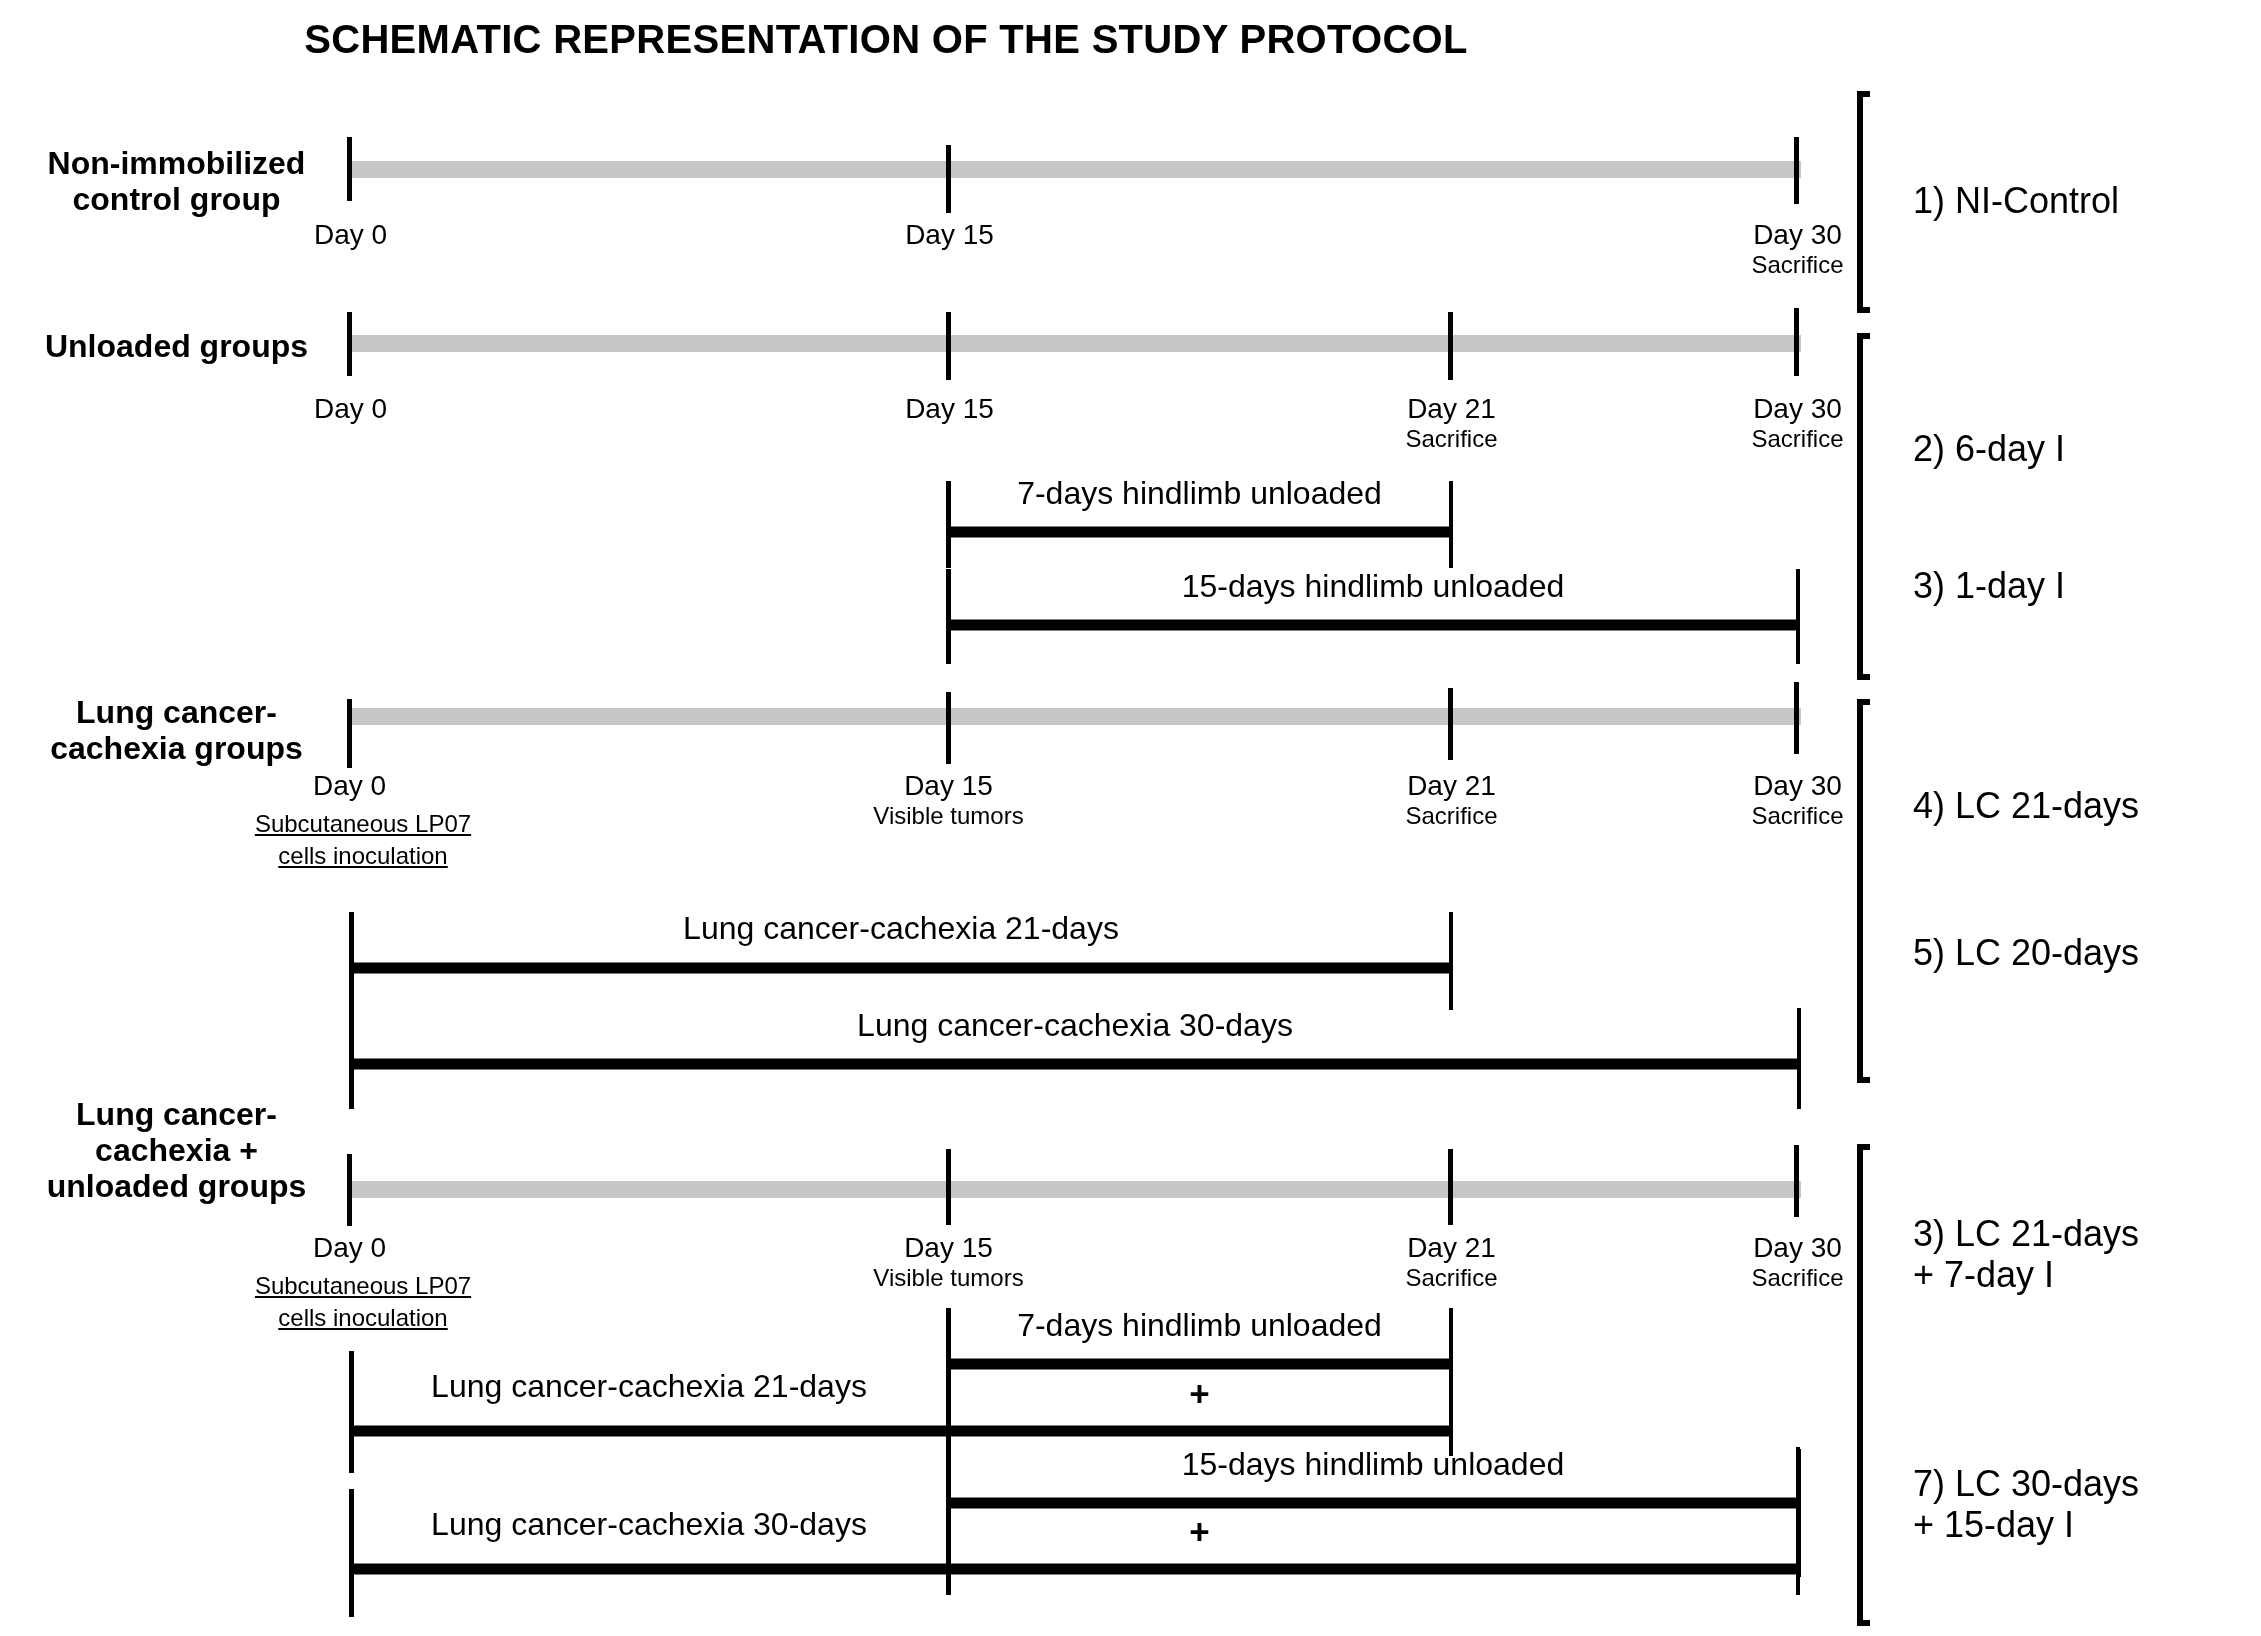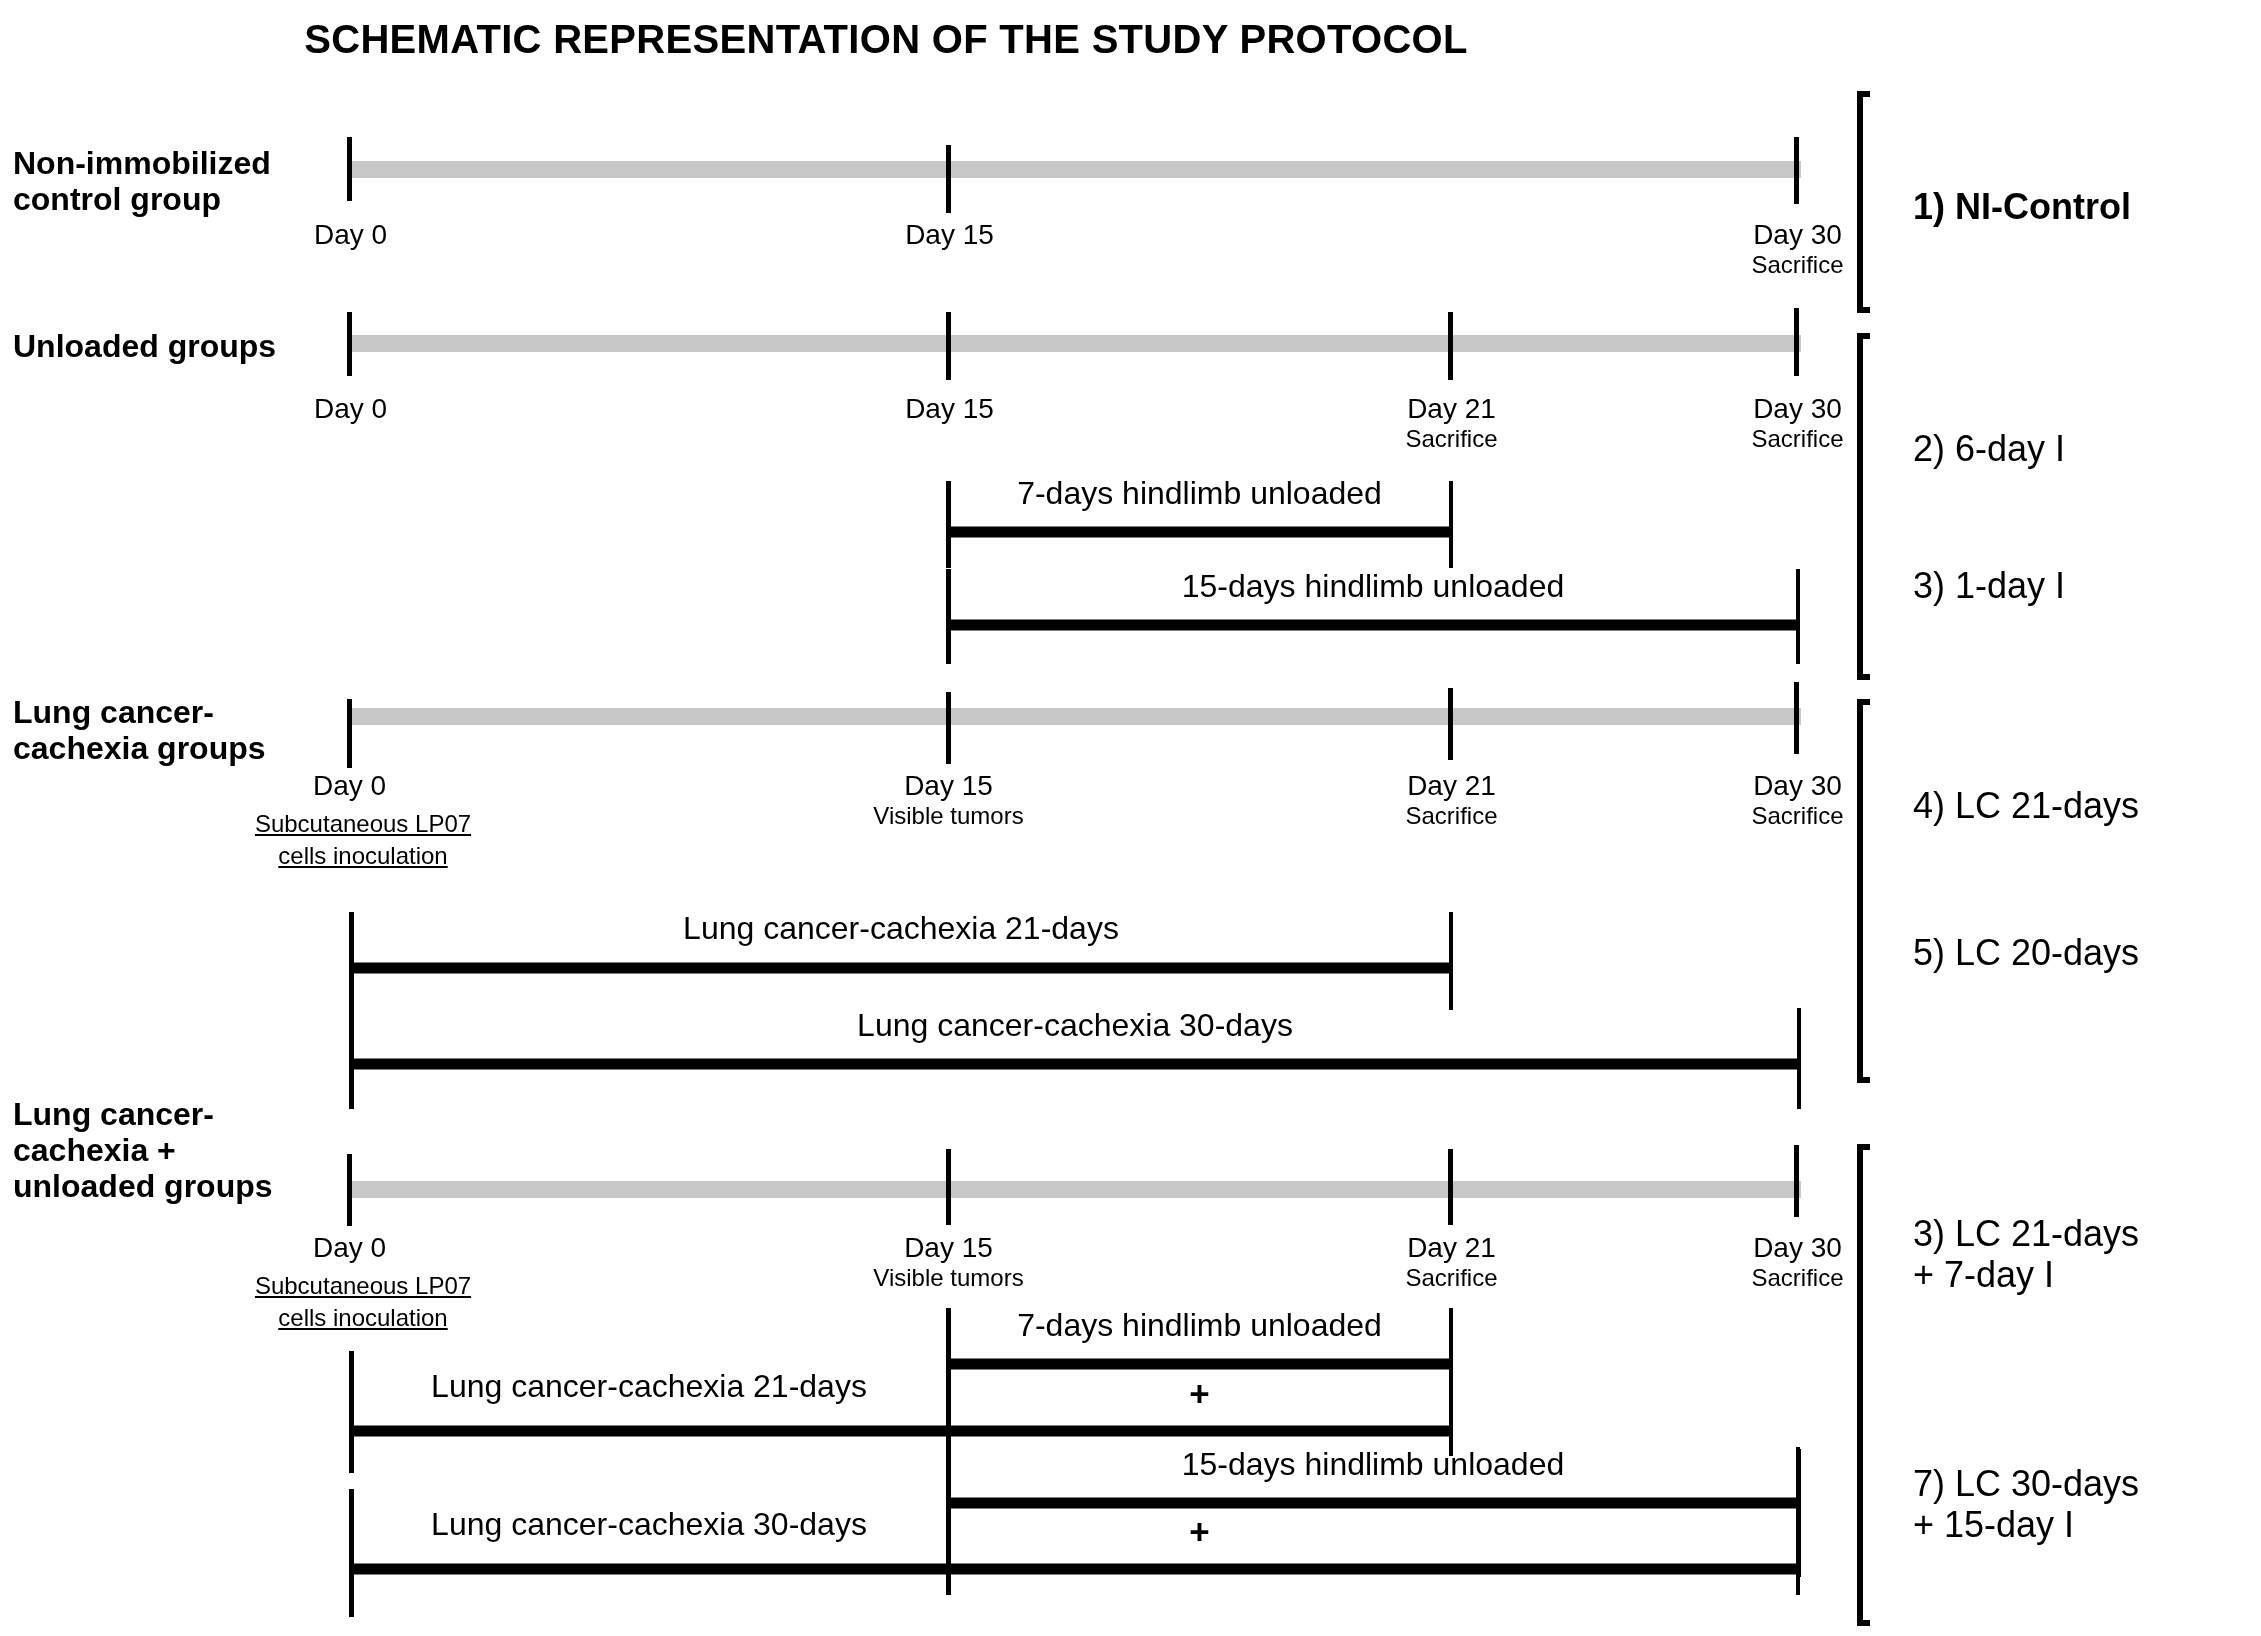--- a/index.html
+++ b/index.html
@@ -11,21 +11,21 @@
   #title{
     position:absolute;left:0;top:16.7px;width:1772px;text-align:center;
     font-size:40px;font-weight:bold;letter-spacing:0.3px;
   }
 
   
   .abs{position:absolute;text-decoration:underline;}
 
   
   .group-caption{
-    position:absolute;text-align:left;font-weight:bold;font-size:32px;
+    position:absolute;text-align:center;font-weight:bold;font-size:32px;
     line-height:1.12;white-space:pre-line;
   }
 
   
   .tl-bar{position:absolute;height:16.7px;background:#c7c7c7;}
 
   
   .tick{position:absolute;width:4.5px;background:#000;}
 
   
@@ -186,21 +186,21 @@
 <div class="plus" style="left:946px;top:1512px;width:507px;">+</div>
 
 <div class="ibar-label" style="left:360px;top:1506px;width:578px;text-align:center;">Lung cancer-cachexia 30-days</div>
 <div class="ibar" style="left:349px;top:1544px;width:1452px;height:49px;">
   <div class="cap l" style="top:-55px;height:128px;"></div>
   <div class="body"></div>
   <div class="cap r" style="top:-95px;height:128px;"></div>
 </div>
 
 <div class="bracket" style="left:1857px;top:91px;height:222px;"></div>
-<div class="grp-name" style="left:1913px;top:186px;font-weight:bold;">1) NI-Control</div>
+<div class="grp-name" style="left:1913px;top:180px;">1) NI-Control</div>
 
 <div class="bracket" style="left:1857px;top:333px;height:347px;"></div>
 <div class="grp-name" style="left:1913px;top:428px;">2) 6-day I</div>
 <div class="grp-name" style="left:1913px;top:565px;">3) 1-day I</div>
 
 <div class="bracket" style="left:1857px;top:699px;height:384px;"></div>
 <div class="grp-name" style="left:1913px;top:785px;">4) LC 21-days</div>
 <div class="grp-name" style="left:1913px;top:932px;">5) LC 20-days</div>
 
 <div class="bracket" style="left:1857px;top:1144px;height:482px;"></div>

